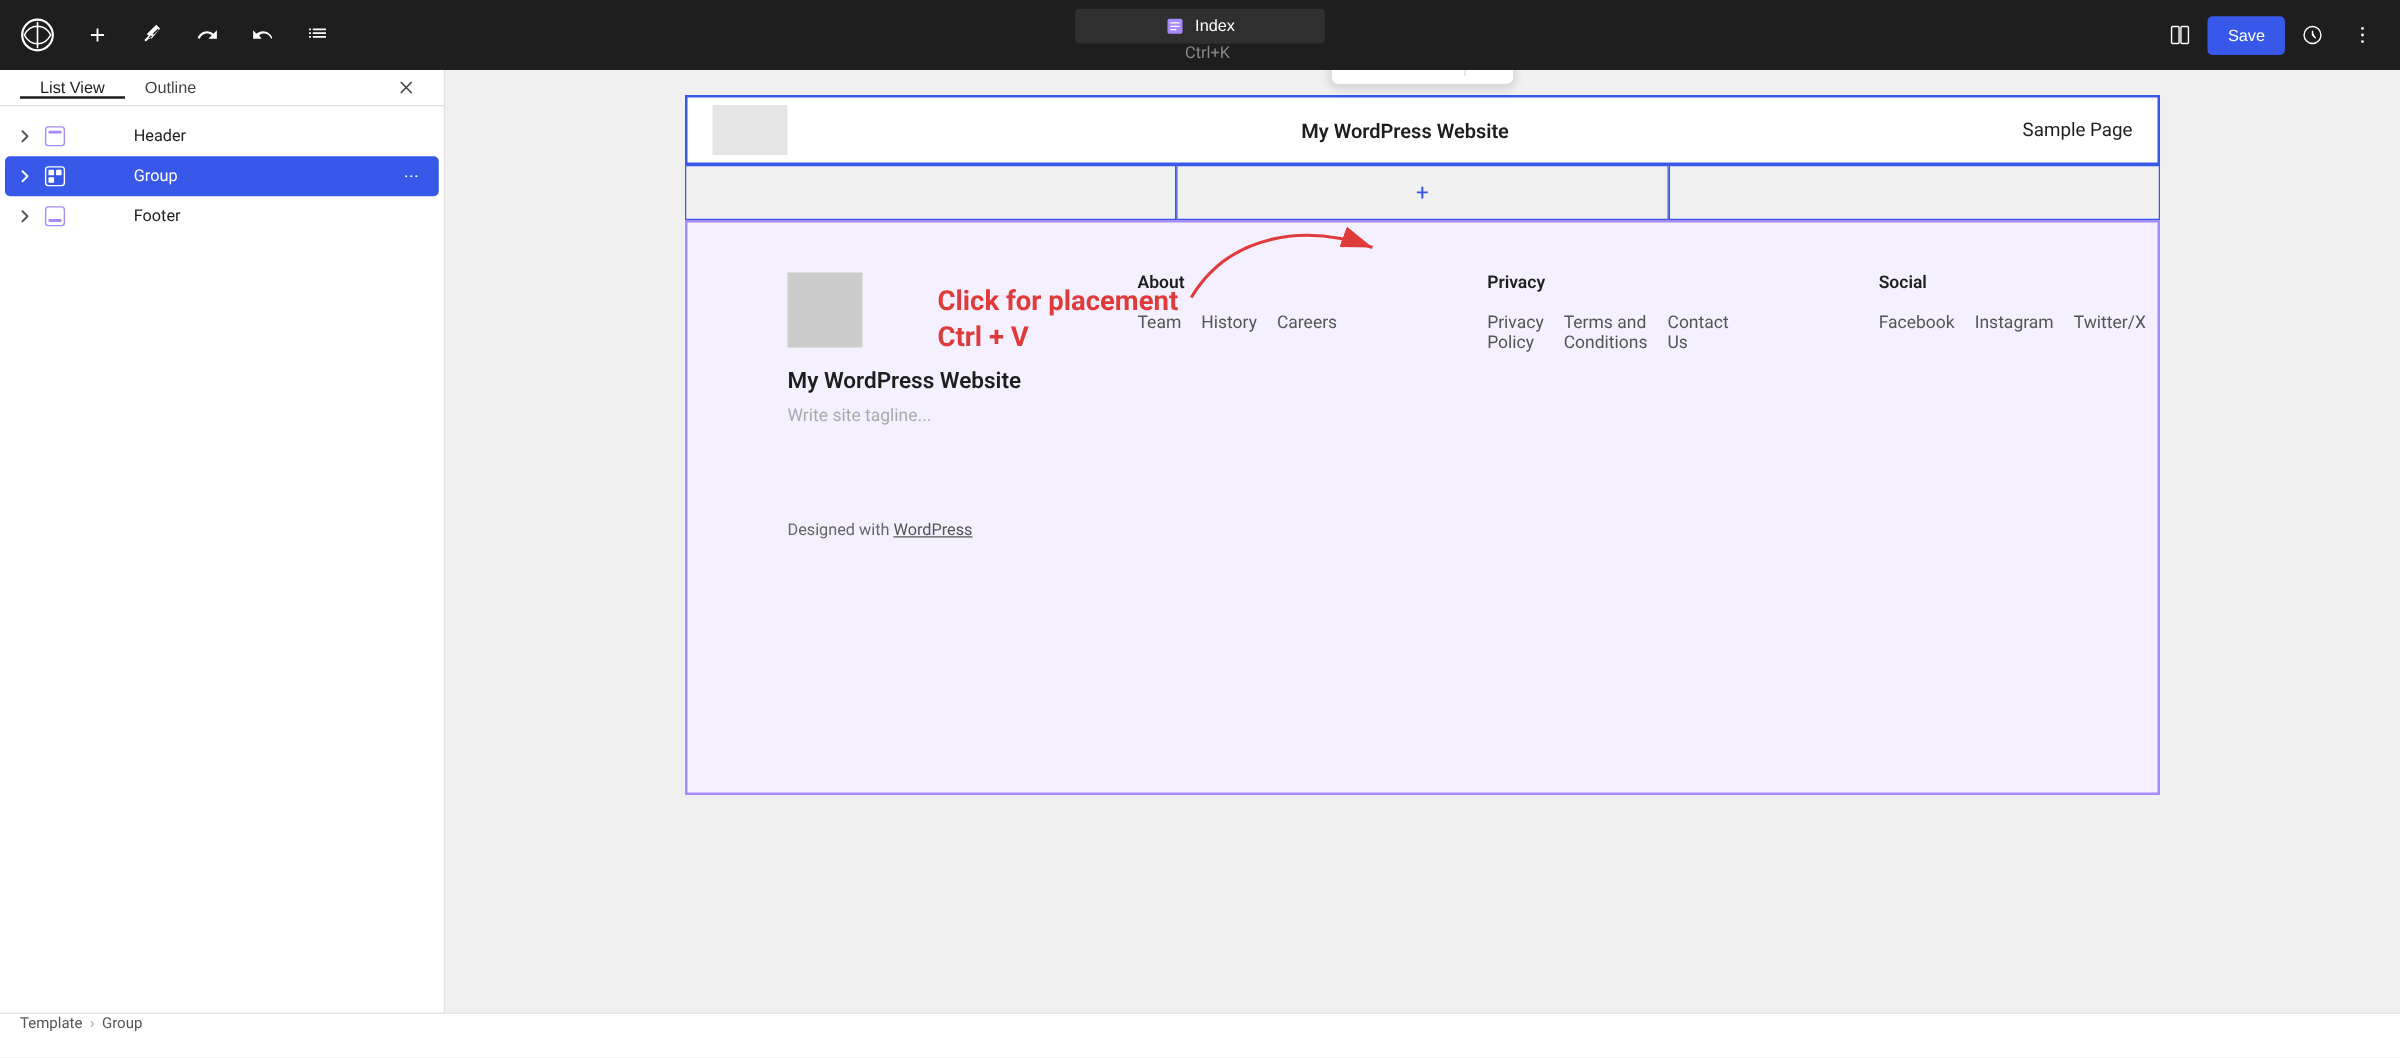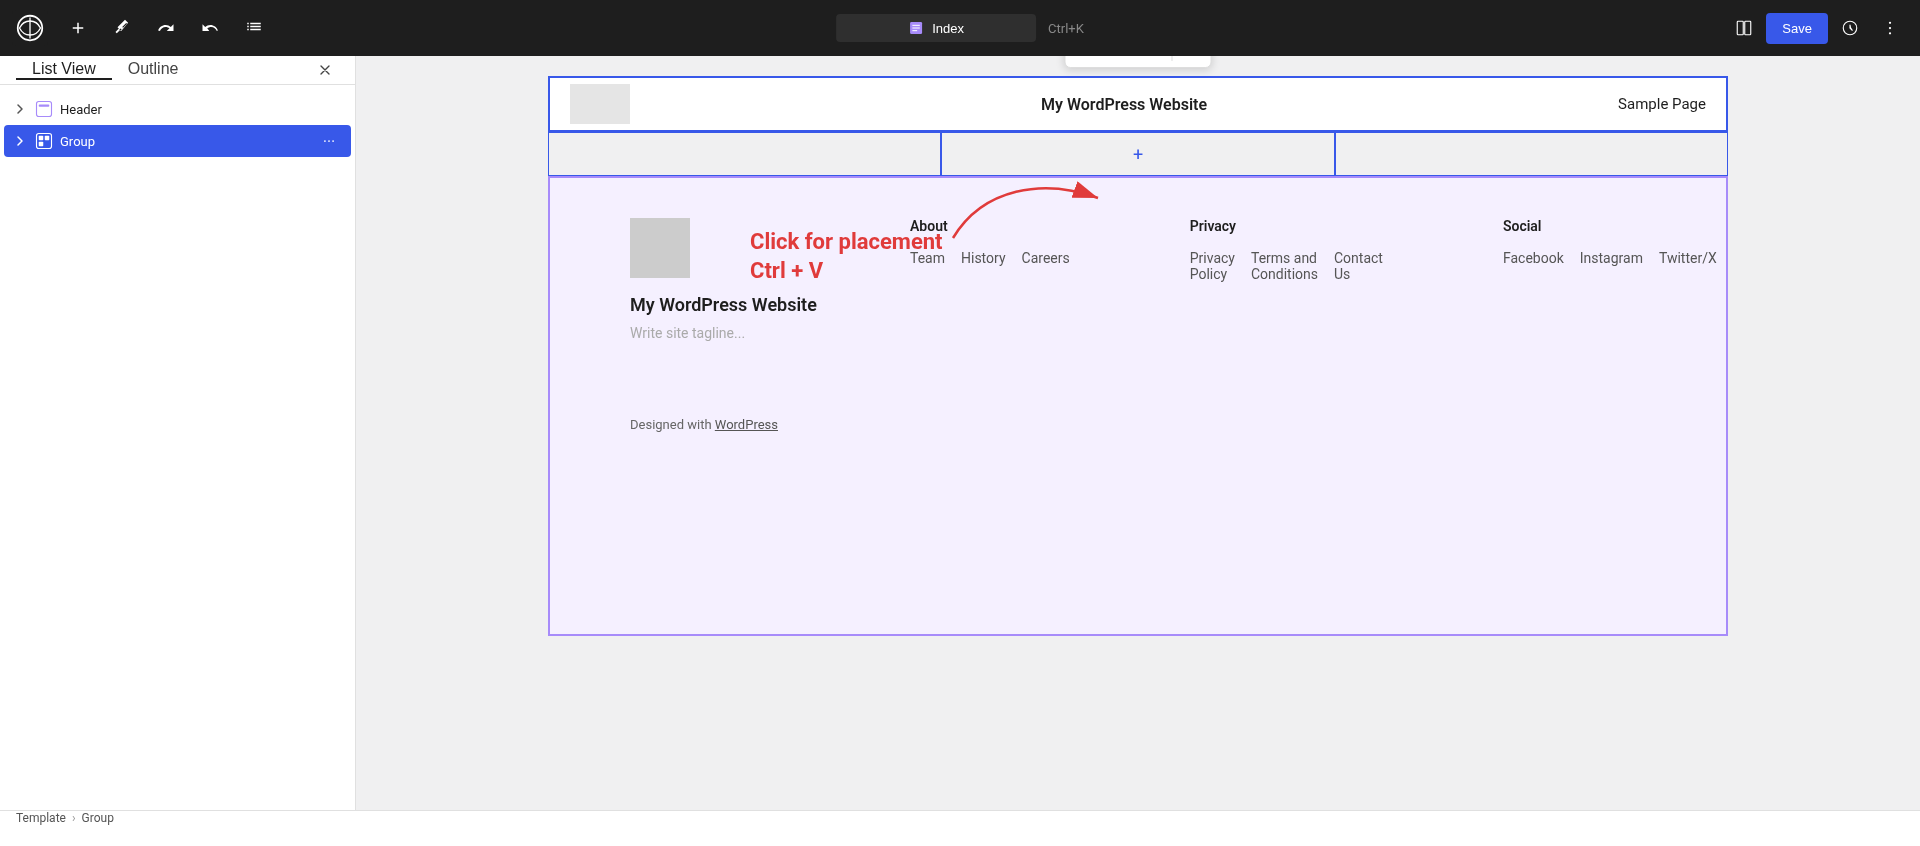--- a/index.html
+++ b/index.html
@@ -33,20 +33,21 @@
       cursor: pointer;
       color: #fff;
     }
     .toolbar-btn svg { width: 18px; height: 18px; fill: currentColor; }
     .toolbar-center {
       position: absolute;
       left: 50%;
       transform: translateX(-50%);
       display: flex;
       align-items: center;
+      flex-direction: column;
     }
     .index-btn {
       display: flex; align-items: center; gap: 8px;
       background: #2f2f2f;
       border: none;
       border-radius: 4px;
       padding: 6px 14px;
       color: #fff;
       font-size: 13px;
       cursor: pointer;
@@ -93,21 +94,21 @@
     .sidebar-tabs {
       display: flex;
       border-bottom: 1px solid #e0e0e0;
       padding: 0 16px;
       align-items: center;
       gap: 0;
       position: relative;
     }
     .sidebar-tab {
       padding: 0 16px;
-      font-size: 16px;
+      font-size: 13px;
       cursor: pointer;
       border-bottom: 2px solid transparent;
       color: #444;
       background: none;
       border-top: none;
       border-left: none;
       border-right: none;
     }
     .sidebar-tab.active {
       border-bottom: 2px solid #1e1e1e;
@@ -147,20 +148,21 @@
       display: flex; align-items: center; justify-content: center;
       flex-shrink: 0;
     }
     .sidebar-item .block-icon {
       width: 20px; height: 20px;
       display: flex; align-items: center; justify-content: center;
       flex-shrink: 0;
     }
     .sidebar-item .item-label {
       flex: 1;
+      margin-left: 47px;
     }
     .sidebar-item .item-more {
       width: 20px; height: 20px;
       display: flex; align-items: center; justify-content: center;
       opacity: 0;
       border-radius: 3px;
     }
     .sidebar-item.active .item-more { opacity: 1; }
 
     
@@ -457,20 +459,34 @@
         <span class="item-label">Group</span>
         <span class="item-more">
           <svg viewBox="0 0 24 24" width="14" height="14">
               <circle cx="5" cy="12" r="1.5" fill="#fff"></circle>
               <circle cx="12" cy="12" r="1.5" fill="#fff"></circle>
               <circle cx="19" cy="12" r="1.5" fill="#fff"></circle>
             </svg>
         </span>
       </div>
 
+      <div class="sidebar-item">
+        <span class="expand-icon">
+          <svg viewBox="0 0 16 16" width="16" height="16">
+              <path d="M6 4l4 4-4 4" fill="none" stroke="#555" stroke-width="1.5" stroke-linecap="round" stroke-linejoin="round"></path>
+            </svg>
+        </span>
+        <span class="block-icon">
+          <svg viewBox="0 0 24 24" width="18" height="18">
+              <rect x="2" y="2" width="20" height="20" rx="3" fill="none" stroke="#a78bfa" stroke-width="1.5"></rect>
+              <rect x="5" y="15" width="14" height="3" rx="1" fill="#a78bfa"></rect>
+            </svg>
+        </span>
+        <span class="item-label">Footer</span>
+      </div>
     </div>
   </div>
 
   <div class="canvas-area">
 
     <div style="width:100%; max-width:1180px; position:relative;">
 
       <div class="canvas-header-bar">
 
         <div class="floating-toolbar">

